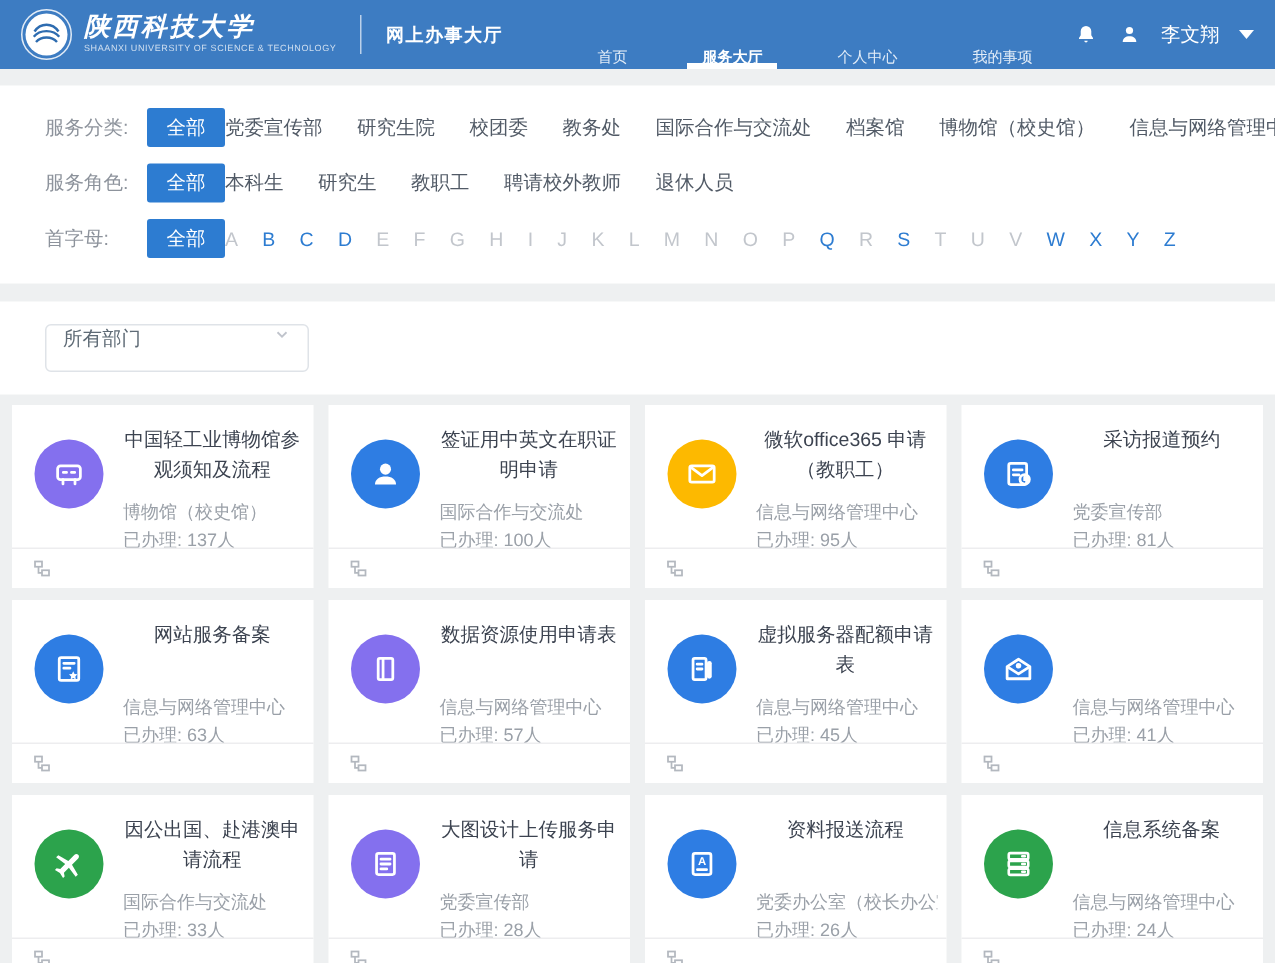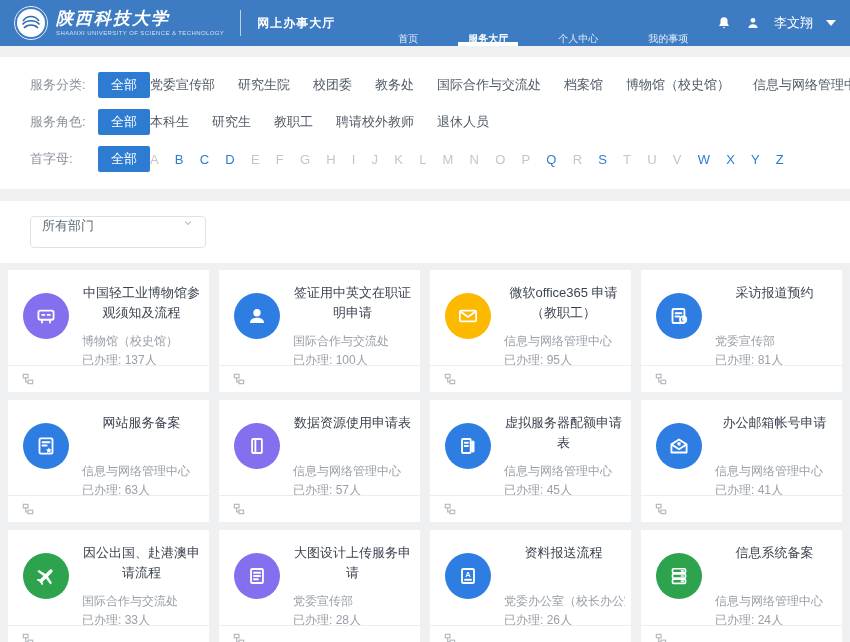--- a/index.html
+++ b/index.html
@@ -295,21 +295,20 @@
   </div>
 
   <div class="card">
     <div class="card-icon" style="background: rgb(46, 125, 227);">
       <svg width="26" height="26" viewBox="0 0 24 24" fill="none" stroke="#fff" stroke-width="1.7" stroke-linejoin="round">
         <path d="M5 10.5 12 6l7 4.5V18H5z"></path>
           <path d="M5 10.5l7 4.5 7-4.5"></path>
         <circle cx="12" cy="10" r="1.7" fill="#fff" stroke="none"></circle>
       </svg>
     </div>
-    <div class="card-title">办公邮箱帐号申请</div>
     <div class="card-dept">信息与网络管理中心</div>
     <div class="card-count">已办理: 41人</div>
     <div class="card-footer">
       <svg width="14" height="14" viewBox="0 0 24 24" fill="none" stroke="#b3b8bf" stroke-width="2">
         <rect x="4" y="4" width="8" height="6"></rect>
           <rect x="12" y="14" width="8" height="6"></rect>
           <path d="M8 10v7h4"></path>
       </svg>
     </div>
   </div>

